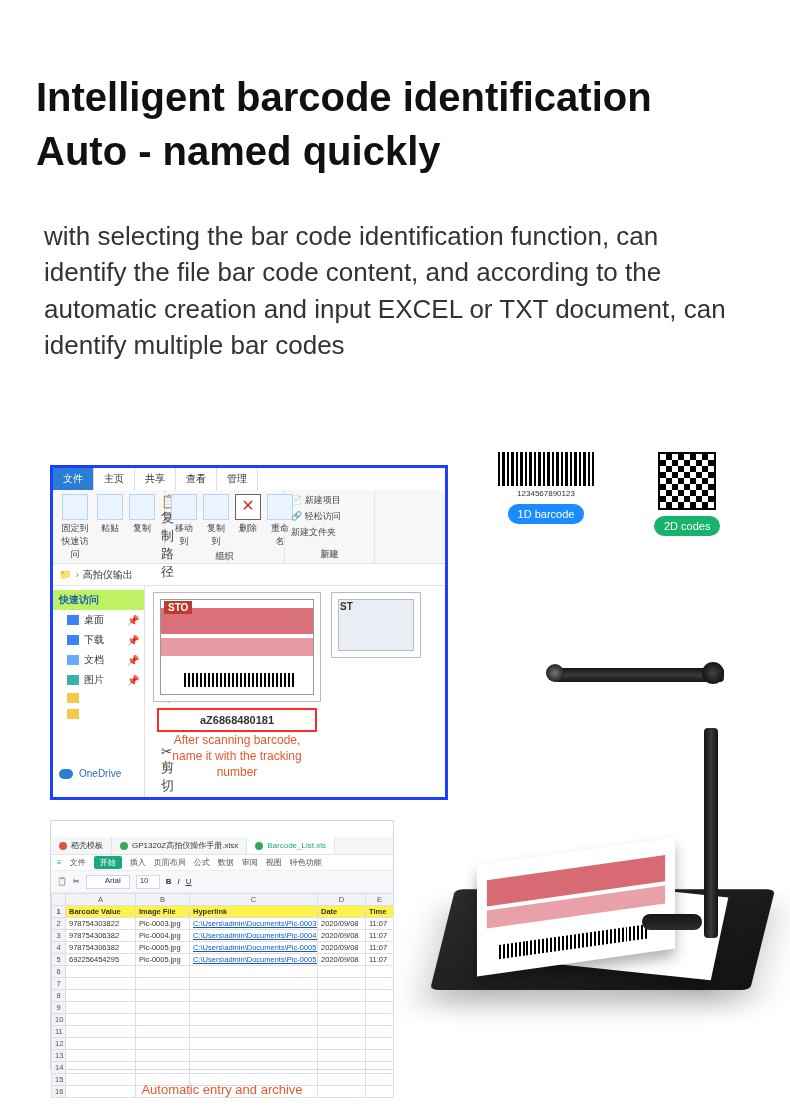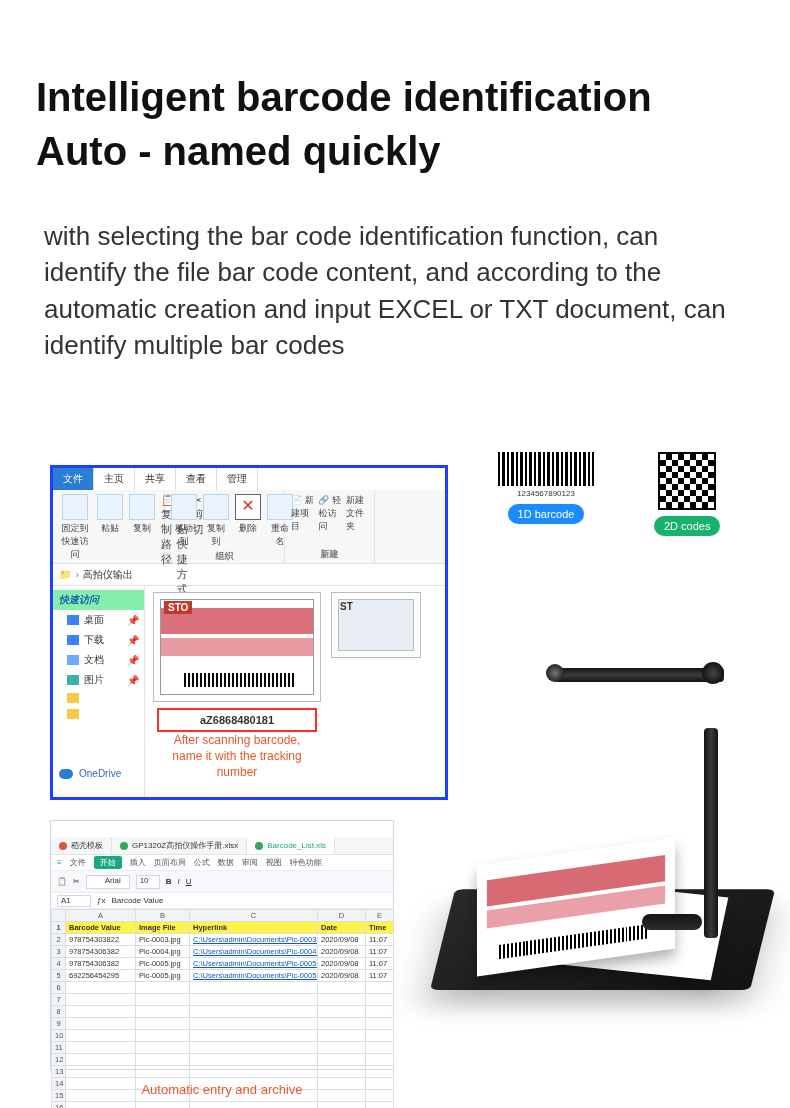--- a/index.html
+++ b/index.html
@@ -96,21 +96,21 @@
     height:22px; display:flex; align-items:center; gap:4px;
     padding:0 6px; border-bottom:1px solid #e3e3e3; font-size:10px;
   }
   .addr-chevron{ color:#888; }
   .body { display:flex; height:calc(100% - 22px - 74px - 22px); }
   .sidebar-e {
     width:92px; background:#fff; border-right:1px solid #e3e3e3;
     padding:4px 0; font-size:10px;
   }
   .sidebar-e .hdr{
-    background:#86efac; color:#1b5fae; padding:3px 6px; font-weight:600;font-style:italic;
+    background:#bef264; color:#1b5fae; padding:3px 6px; font-weight:600;
   }
   .sidebar-e .item{
     display:flex; align-items:center; gap:5px; padding:3px 4px 3px 14px;
   }
   .sb-icon{ width:12px;height:10px;background:#f7c948; }
   .sb-icon.blue{ background:#3b82f6; }
   .sb-icon.doc{ background:#6aa9ff; }
   .sb-icon.pic{ background:#38b2ac; }
   .onedrive{
     display:flex; gap:6px; align-items:center; padding:6px 6px;
@@ -295,21 +295,21 @@
             <div style="width:32px">固定到快速访问</div>
           </div>
         <div class="ribbon-item">
             <div class="ribbon-icon big"></div>
             <div>粘贴</div>
           </div>
         <div class="ribbon-item">
             <div class="ribbon-icon big"></div>
             <div>复制</div>
           </div>
-        <div style="display:flex;flex-direction:row;gap:2px;font-size:11px">
+        <div style="display:flex;flex-direction:column;gap:20px;font-size:13px">
           <div><span>📋 </span><span>复制路径</span></div>
           <div><span>📎 </span><span>粘贴快捷方式</span></div>
           <div><span>✂ </span><span>剪切</span></div>
         </div>
       </div>
       <div class="ribbon-group-title">剪贴板</div>
     </div>
     <div class="ribbon-group" style="width:120px">
       <div class="items">
         <div class="ribbon-item">
@@ -327,21 +327,21 @@
             <div>删除</div>
           </div>
         <div class="ribbon-item">
             <div class="ribbon-icon big"></div>
             <div>重命名</div>
           </div>
       </div>
       <div class="ribbon-group-title">组织</div>
     </div>
     <div class="ribbon-group" style="width:90px">
-      <div class="items" style="flex-direction:row;align-items:flex-start;gap:3px">
+      <div class="items" style="flex-direction:column;align-items:flex-start;gap:3px">
         <div><span>📄 </span><span>新建项目</span></div>
         <div><span>🔗 </span><span>轻松访问</span></div>
         <div>新建文件夹</div>
       </div>
       <div class="ribbon-group-title">新建</div>
     </div>
   </div>
 
   <div class="addr">
     <span>📁</span>
@@ -430,25 +430,20 @@
   </div>
   <div class="ws-toolbar">
     <span>📋</span>
     <span>✂</span>
     <div class="box" style="font-size:8px;padding-left:18px">Arial</div>
     <div class="box" style="width:24px;font-size:8px;padding-left:3px">10</div>
     <span><b>B</b></span>
     <span><i>I</i></span>
     <span><u>U</u></span>
   </div>
-  <div class="ws-fx">
-    <div class="cell" style="font-size:8px;padding-left:3px">A1</div>
-    <span>ƒx</span>
-    <span>Barcode Value</span>
-  </div>
 
   <table class="grid">
     <colgroup>
       <col style="width:14px">
         <col style="width:70px">
         <col style="width:54px">
         <col style="width:128px">
         <col style="width:48px">
         <col style="width:28px">
     </colgroup>

